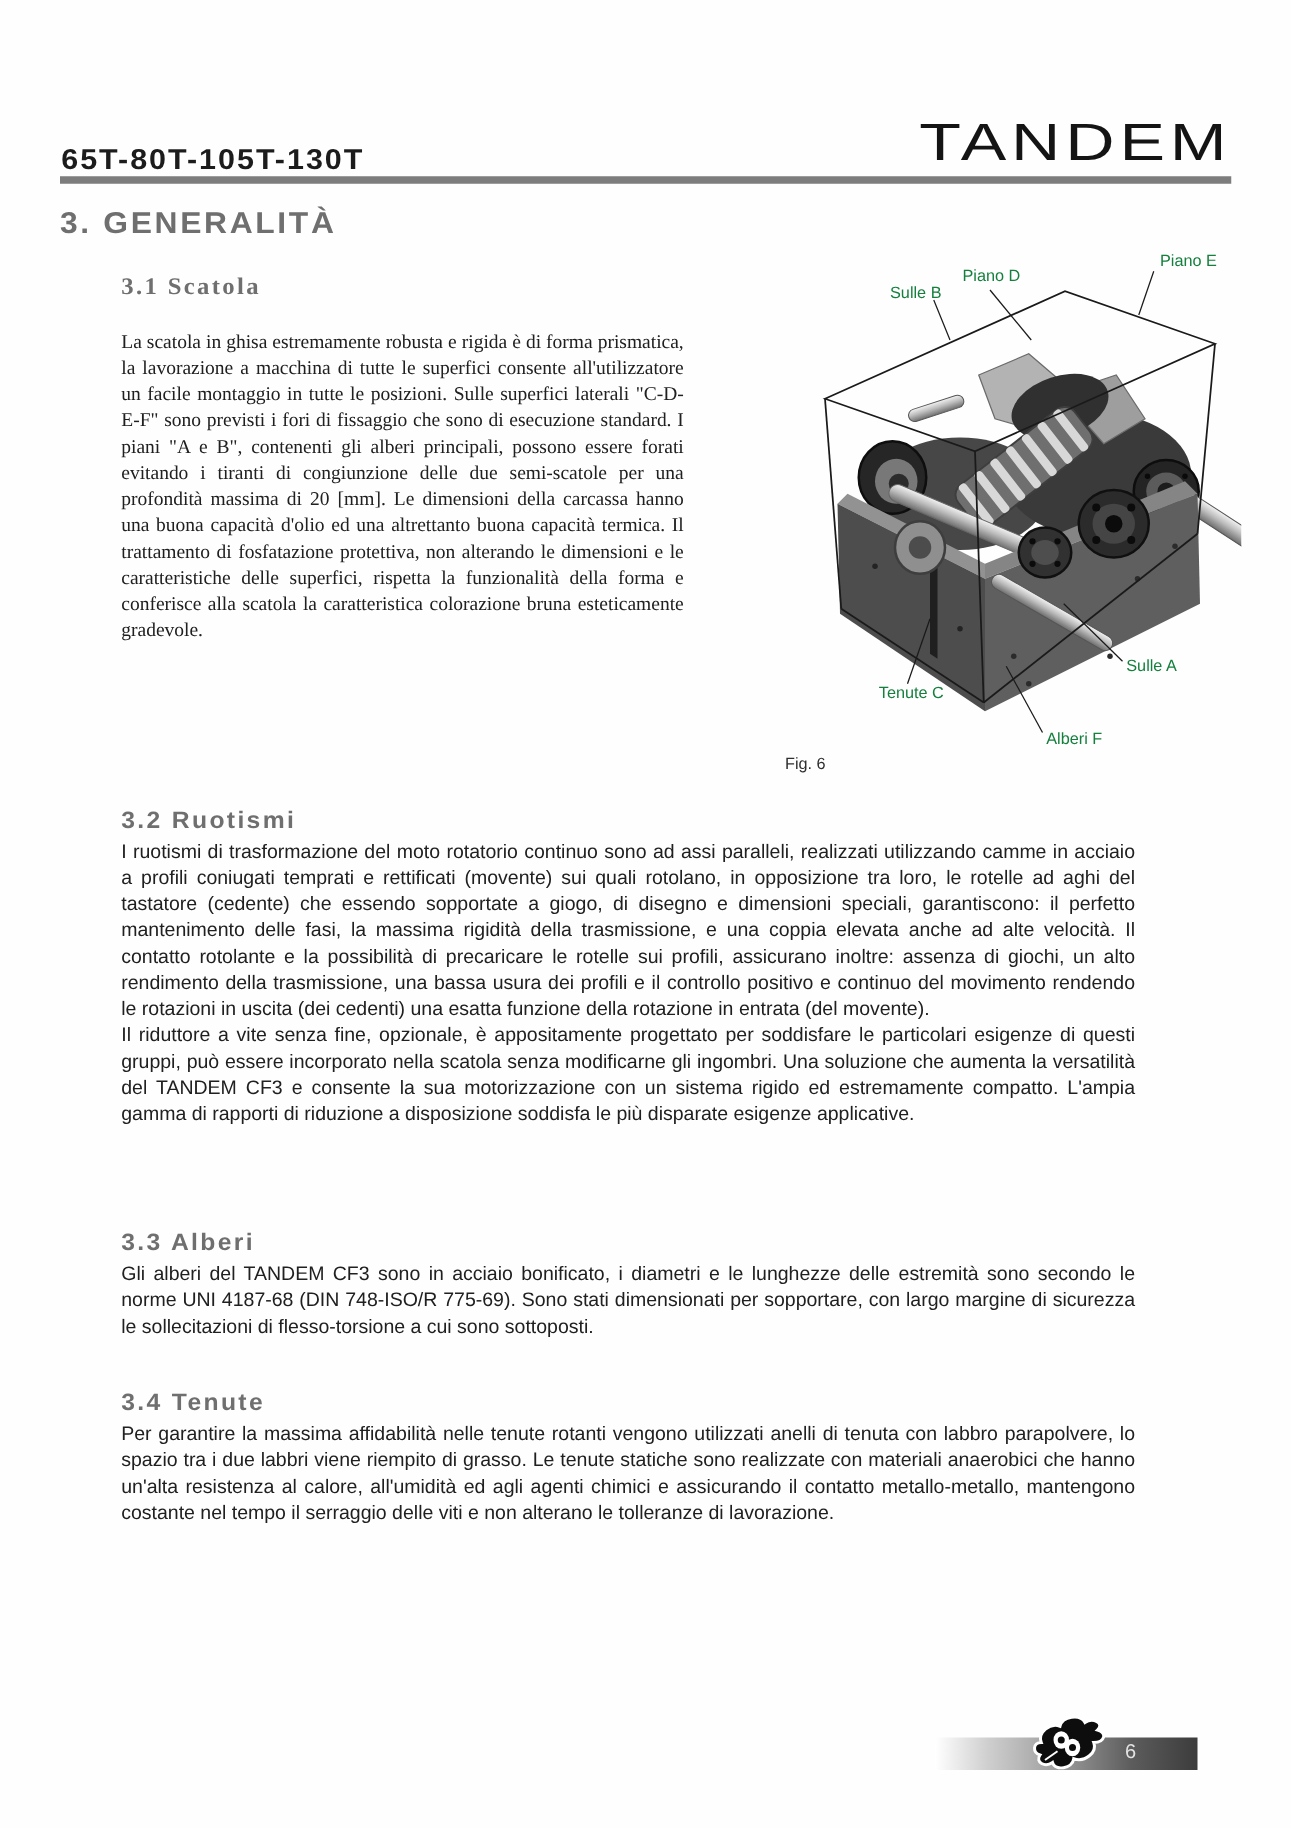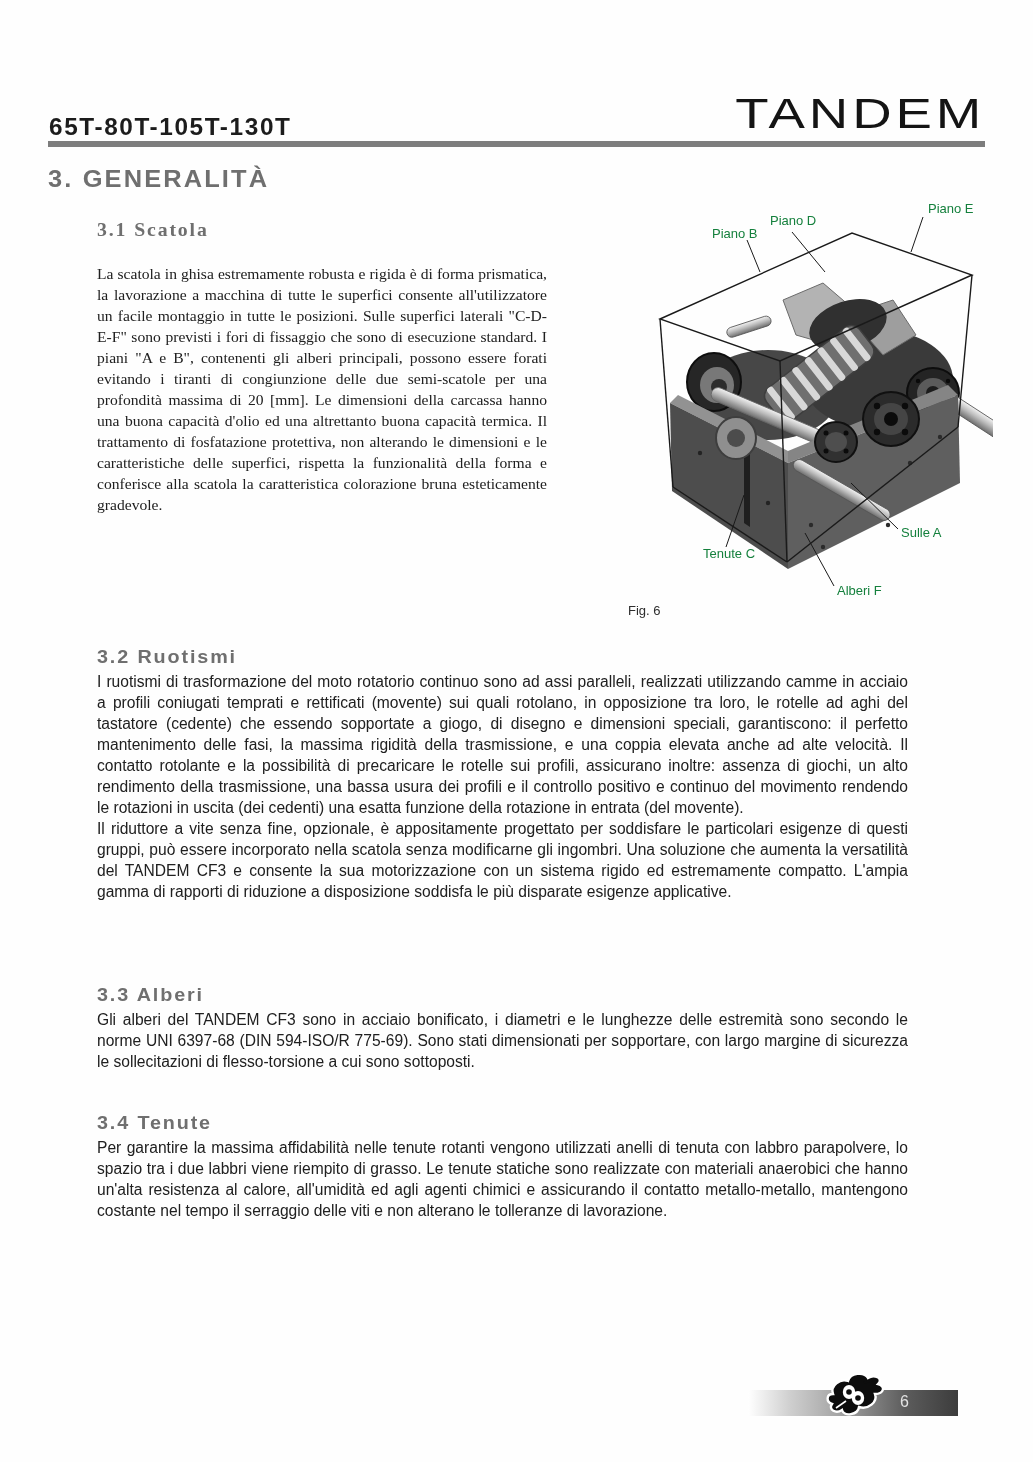--- a/index.html
+++ b/index.html
@@ -172,38 +172,38 @@
 
       <g stroke="#1a1a1a" stroke-width="1" fill="none">
         <path d="M99,45 L112,77"></path>
         <path d="M144,37 L177,77"></path>
         <path d="M275,22 L263,57"></path>
         <path d="M250,334 L203,288"></path>
         <path d="M78,352 L96,300"></path>
         <path d="M186,391 L157,338"></path>
       </g>
     </svg>
-    <span class="fig-label" style="left:64px;top:31px;">Piano B</span>
+    <span class="fig-label" style="left:64px;top:31px;">Sulle B</span>
     <span class="fig-label" style="left:122px;top:18px;">Piano D</span>
     <span class="fig-label" style="left:280px;top:6px;">Piano E</span>
     <span class="fig-label" style="left:253px;top:330px;">Sulle A</span>
     <span class="fig-label" style="left:55px;top:351px;">Tenute C</span>
     <span class="fig-label" style="left:189px;top:388px;">Alberi F</span>
   </div>
   <div class="figure-caption">Fig. 6</div>
 
   <div class="sec sec-32">
     <div class="sec-heading">3.2 Ruotismi</div>
     <p>I ruotismi di trasformazione del moto rotatorio continuo sono ad assi paralleli, realizzati utilizzando camme in acciaio a profili coniugati temprati e rettificati (movente) sui quali rotolano, in opposizione tra loro, le rotelle ad aghi del tastatore (cedente) che essendo sopportate a giogo, di disegno e dimensioni speciali, garantiscono: il perfetto mantenimento delle fasi, la massima rigidità della trasmissione, e una coppia elevata anche ad alte velocità. Il contatto rotolante e la possibilità di precaricare le rotelle sui profili, assicurano inoltre: assenza di giochi, un alto rendimento della trasmissione, una bassa usura dei profili e il controllo positivo e continuo del movimento rendendo le rotazioni in uscita (dei cedenti) una esatta funzione della rotazione in entrata (del movente).</p>
     <p>Il riduttore a vite senza fine, opzionale, è appositamente progettato per soddisfare le particolari esigenze di questi gruppi, può essere incorporato nella scatola senza modificarne gli ingombri. Una soluzione che aumenta la versatilità del TANDEM CF3 e consente la sua motorizzazione con un sistema rigido ed estremamente compatto. L'ampia gamma di rapporti di riduzione a disposizione soddisfa le più disparate esigenze applicative.</p>
   </div>
 
   <div class="sec sec-33">
     <div class="sec-heading">3.3 Alberi</div>
-    <p>Gli alberi del TANDEM CF3 sono in acciaio bonificato, i diametri e le lunghezze delle estremità sono secondo le norme UNI 6397-68 (DIN 594-ISO/R 775-69). Sono stati dimensionati per sopportare, con largo margine di sicurezza le sollecitazioni di flesso-torsione a cui sono sottoposti.</p>
+    <p>Gli alberi del TANDEM CF3 sono in acciaio bonificato, i diametri e le lunghezze delle estremità sono secondo le norme UNI 4187-68 (DIN 748-ISO/R 775-69). Sono stati dimensionati per sopportare, con largo margine di sicurezza le sollecitazioni di flesso-torsione a cui sono sottoposti.</p>
   </div>
 
   <div class="sec sec-34">
     <div class="sec-heading">3.4 Tenute</div>
     <p>Per garantire la massima affidabilità nelle tenute rotanti vengono utilizzati anelli di tenuta con labbro parapolvere, lo spazio tra i due labbri viene riempito di grasso. Le tenute statiche sono realizzate con materiali anaerobici che hanno un'alta resistenza al calore, all'umidità ed agli agenti chimici e assicurando il contatto metallo-metallo, mantengono costante nel tempo il serraggio delle viti e non alterano le tolleranze di lavorazione.</p>
   </div>
 
   <div>
     <div class="footer-bar"></div>
     <svg class="footer-logo" width="66" height="50" viewBox="0 0 66 50" xmlns="http://www.w3.org/2000/svg">

